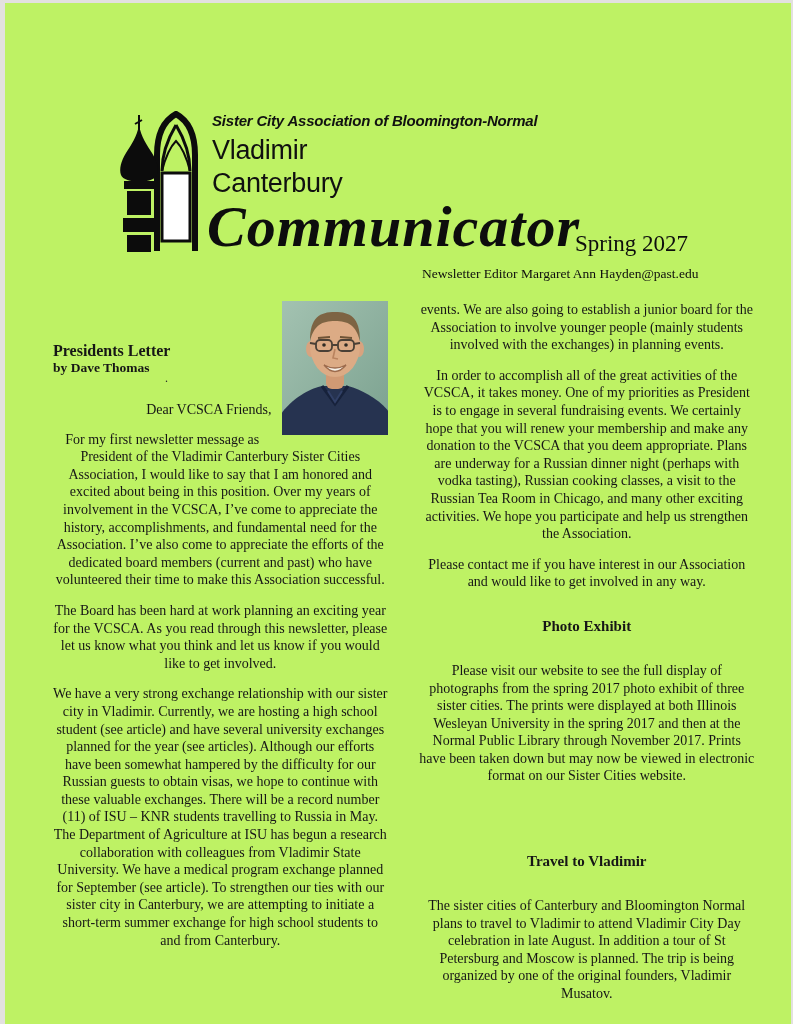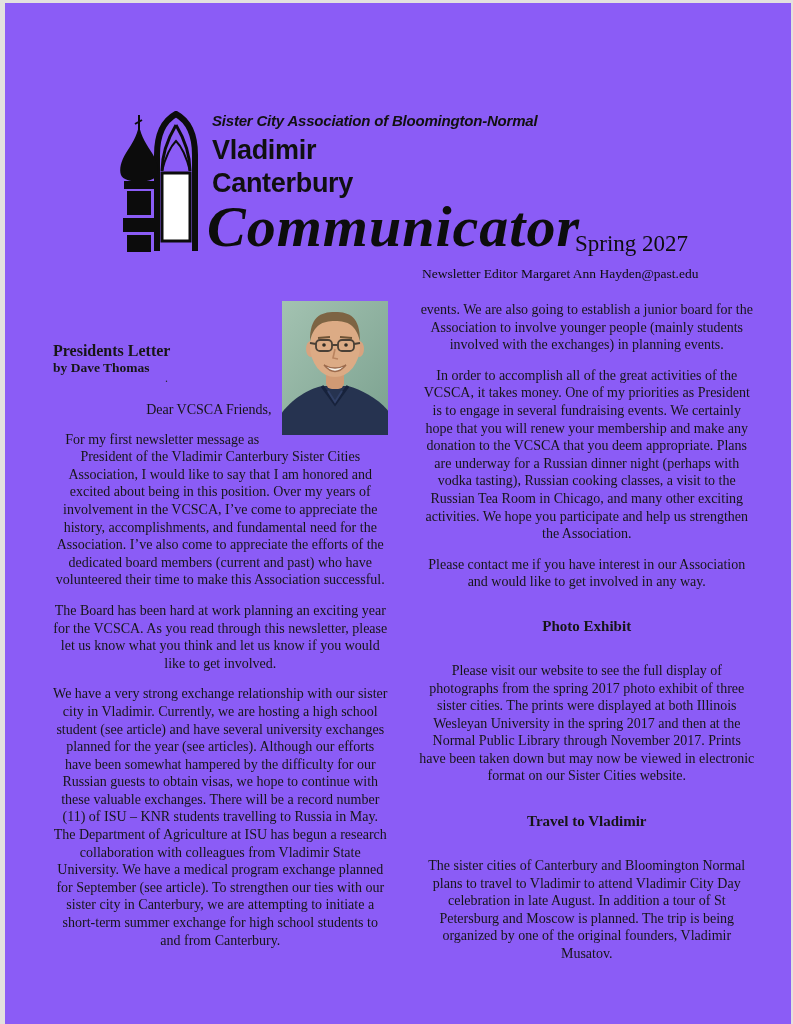--- a/index.html
+++ b/index.html
@@ -7,40 +7,40 @@
   body {
     background: #e3e1df;
     font-family: "Liberation Serif", serif;
     color: #161616;
     position: relative;
     overflow: hidden;
   }
   .page {
     position: absolute;
     left: 5px; top: 3px; right: 2px; bottom: 0;
-    background: #8b5cf6;
+    background: #bef264;
   }
 
   
   .header { position: absolute; left: 0; top: 0; right: 0; height: 296px; }
   .logo {
     position: absolute; left: 103px; top: 108px;
     width: 92px; height: 142px;
   }
   .tagline {
     position: absolute; left: 207px; top: 109px;
     font-family: "Liberation Sans", sans-serif;
     font-style: italic; font-weight: 600;
     font-size: 15px; letter-spacing: -0.2px;
     color: #111;
   }
   .cities {
     position: absolute; left: 207px; top: 131px;
     font-family: "Liberation Sans", sans-serif;
-    font-size: 27px; line-height: 33px; font-weight: 700;
+    font-size: 27px; line-height: 33px; font-weight: 400;
     color: #101010; letter-spacing: -0.3px;
   }
   .masthead-title {
     position: absolute; left: 202px; top: 190px;
     font-family: "Liberation Serif", serif;
     font-style: italic; font-weight: 700;
     font-size: 58px; color: #0d0d0d;
     letter-spacing: 1px;
   }
   .issue {
@@ -82,21 +82,21 @@
   .stray-dot {
     position: absolute; left: 112px; top: 71px;
     font-size: 12px; color: #2a2a2a; line-height: 1;
   }
 
   .section-heading {
     font-size: 15px; font-weight: 700;
     text-align: center;
     margin: 27px 0 27px 0;
   }
-  .section-heading.extra-top { margin-top: 28px; }
+  .section-heading.extra-top { margin-top: 68px; }
 
   svg { display: block; }
 </style>
 </head>
 <body>
 
 <div class="page">
 
   <div class="header">
 

